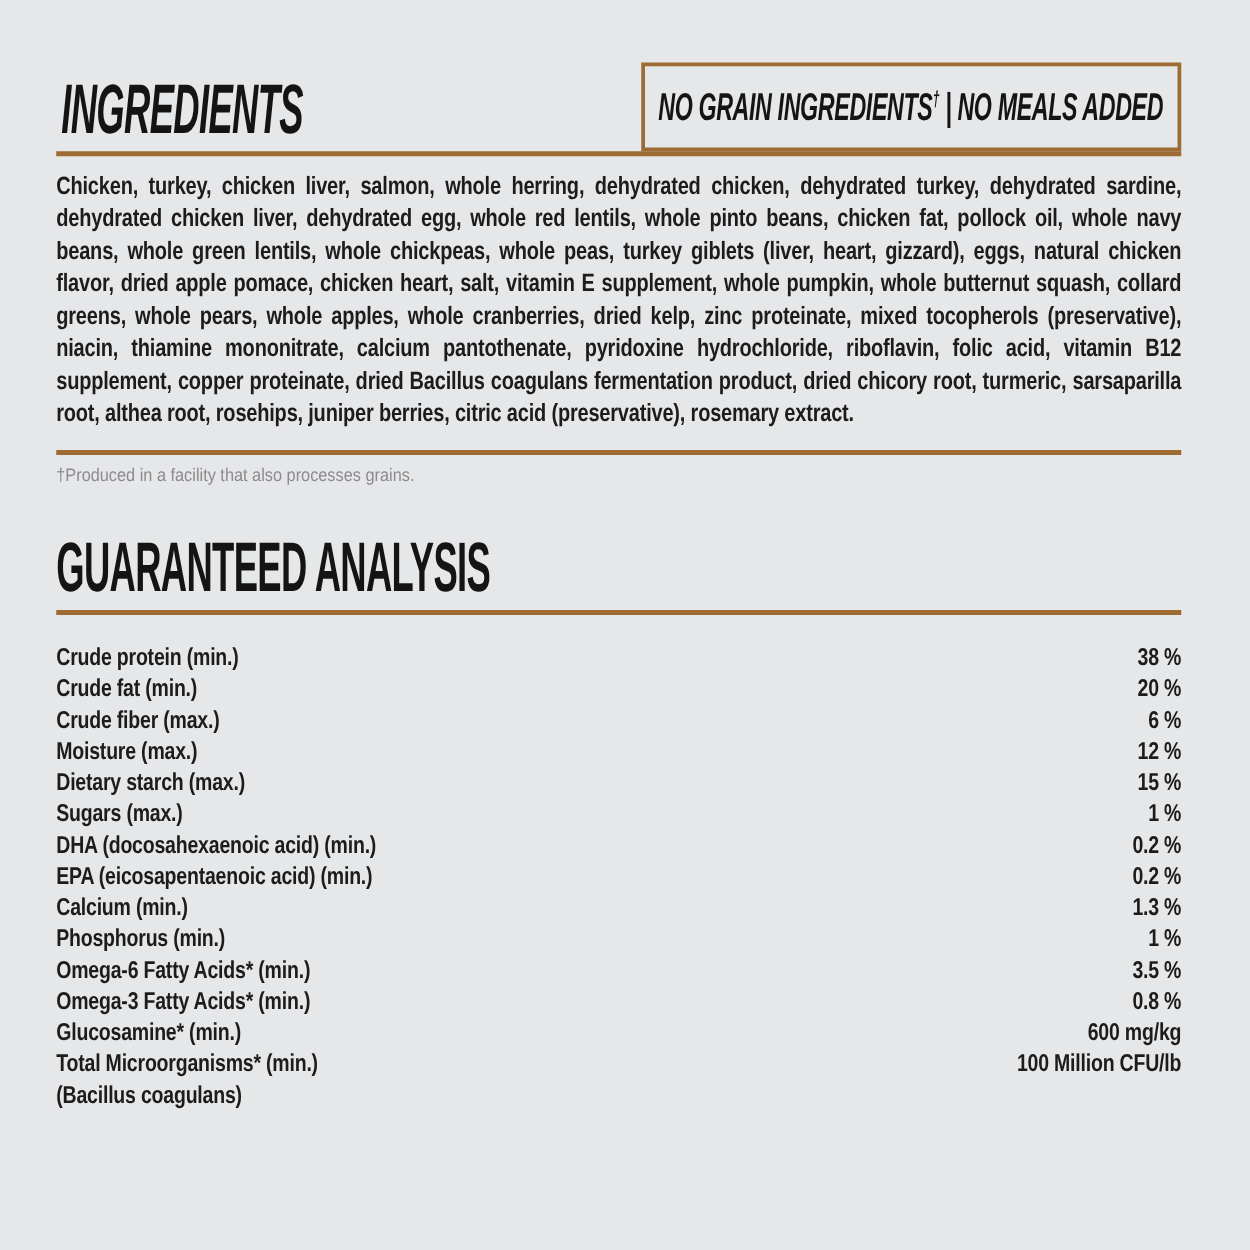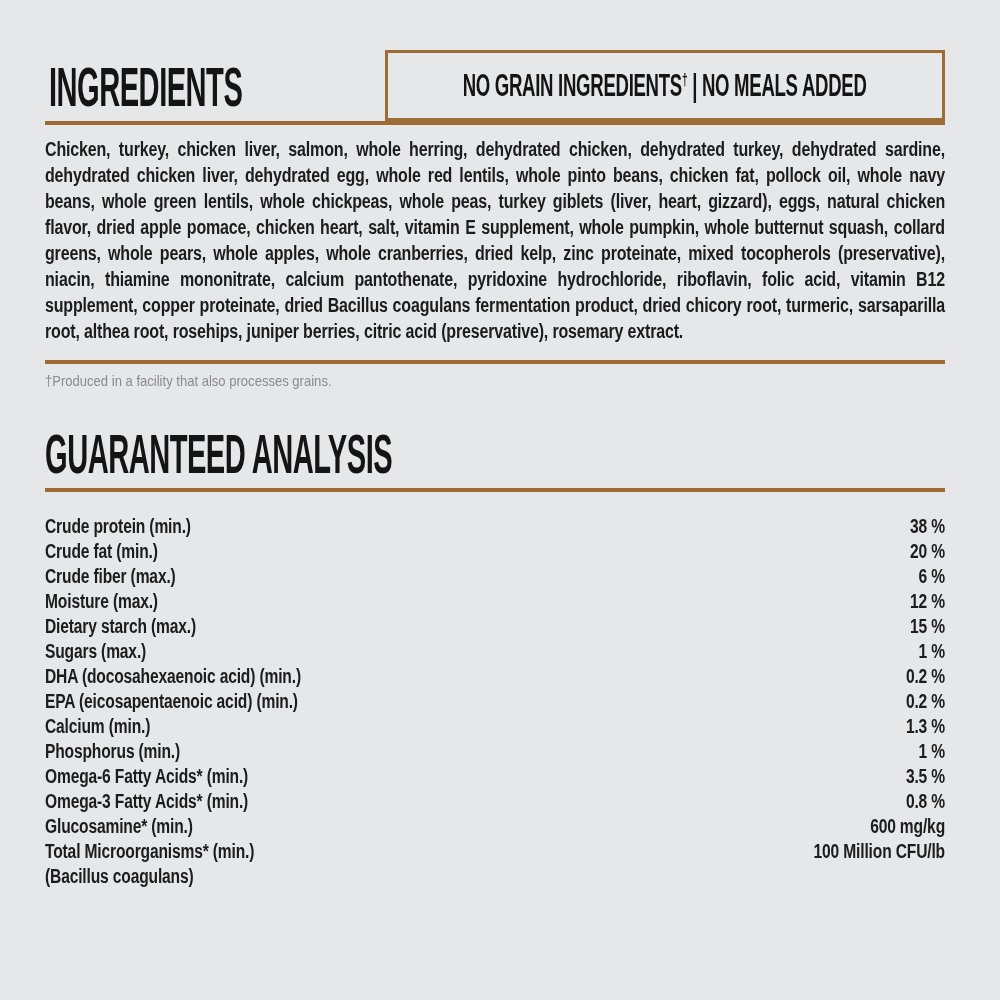--- a/index.html
+++ b/index.html
@@ -19,41 +19,42 @@
     width: 1000px;
     height: 1000px;
     padding: 50px 55px 0 45px;
   }
 
   
   .ing-header {
     position: relative;
     height: 71px;
     border-bottom: 4px solid #9d6b33;
+    font-style: italic;
   }
   .ing-title {
     position: absolute;
     left: 4px;
     bottom: 6px;
     margin: 0;
     font-size: 56px;
     line-height: 1;
     font-weight: 700;
     letter-spacing: -1px;
     transform: scaleX(0.52);
     transform-origin: left bottom;
     white-space: nowrap;
     color: #141414;
   }
   .badge {
     position: absolute;
     right: 0;
     top: 0;
     bottom: 0;
-    width: 560px;
+    width: 432px;
     box-sizing: border-box;
     border: 3px solid #9d6b33;
     display: flex;
     align-items: center;
     justify-content: center;
     background: transparent;
   }
   .badge-text {
     font-size: 31px;
     font-weight: 700;

